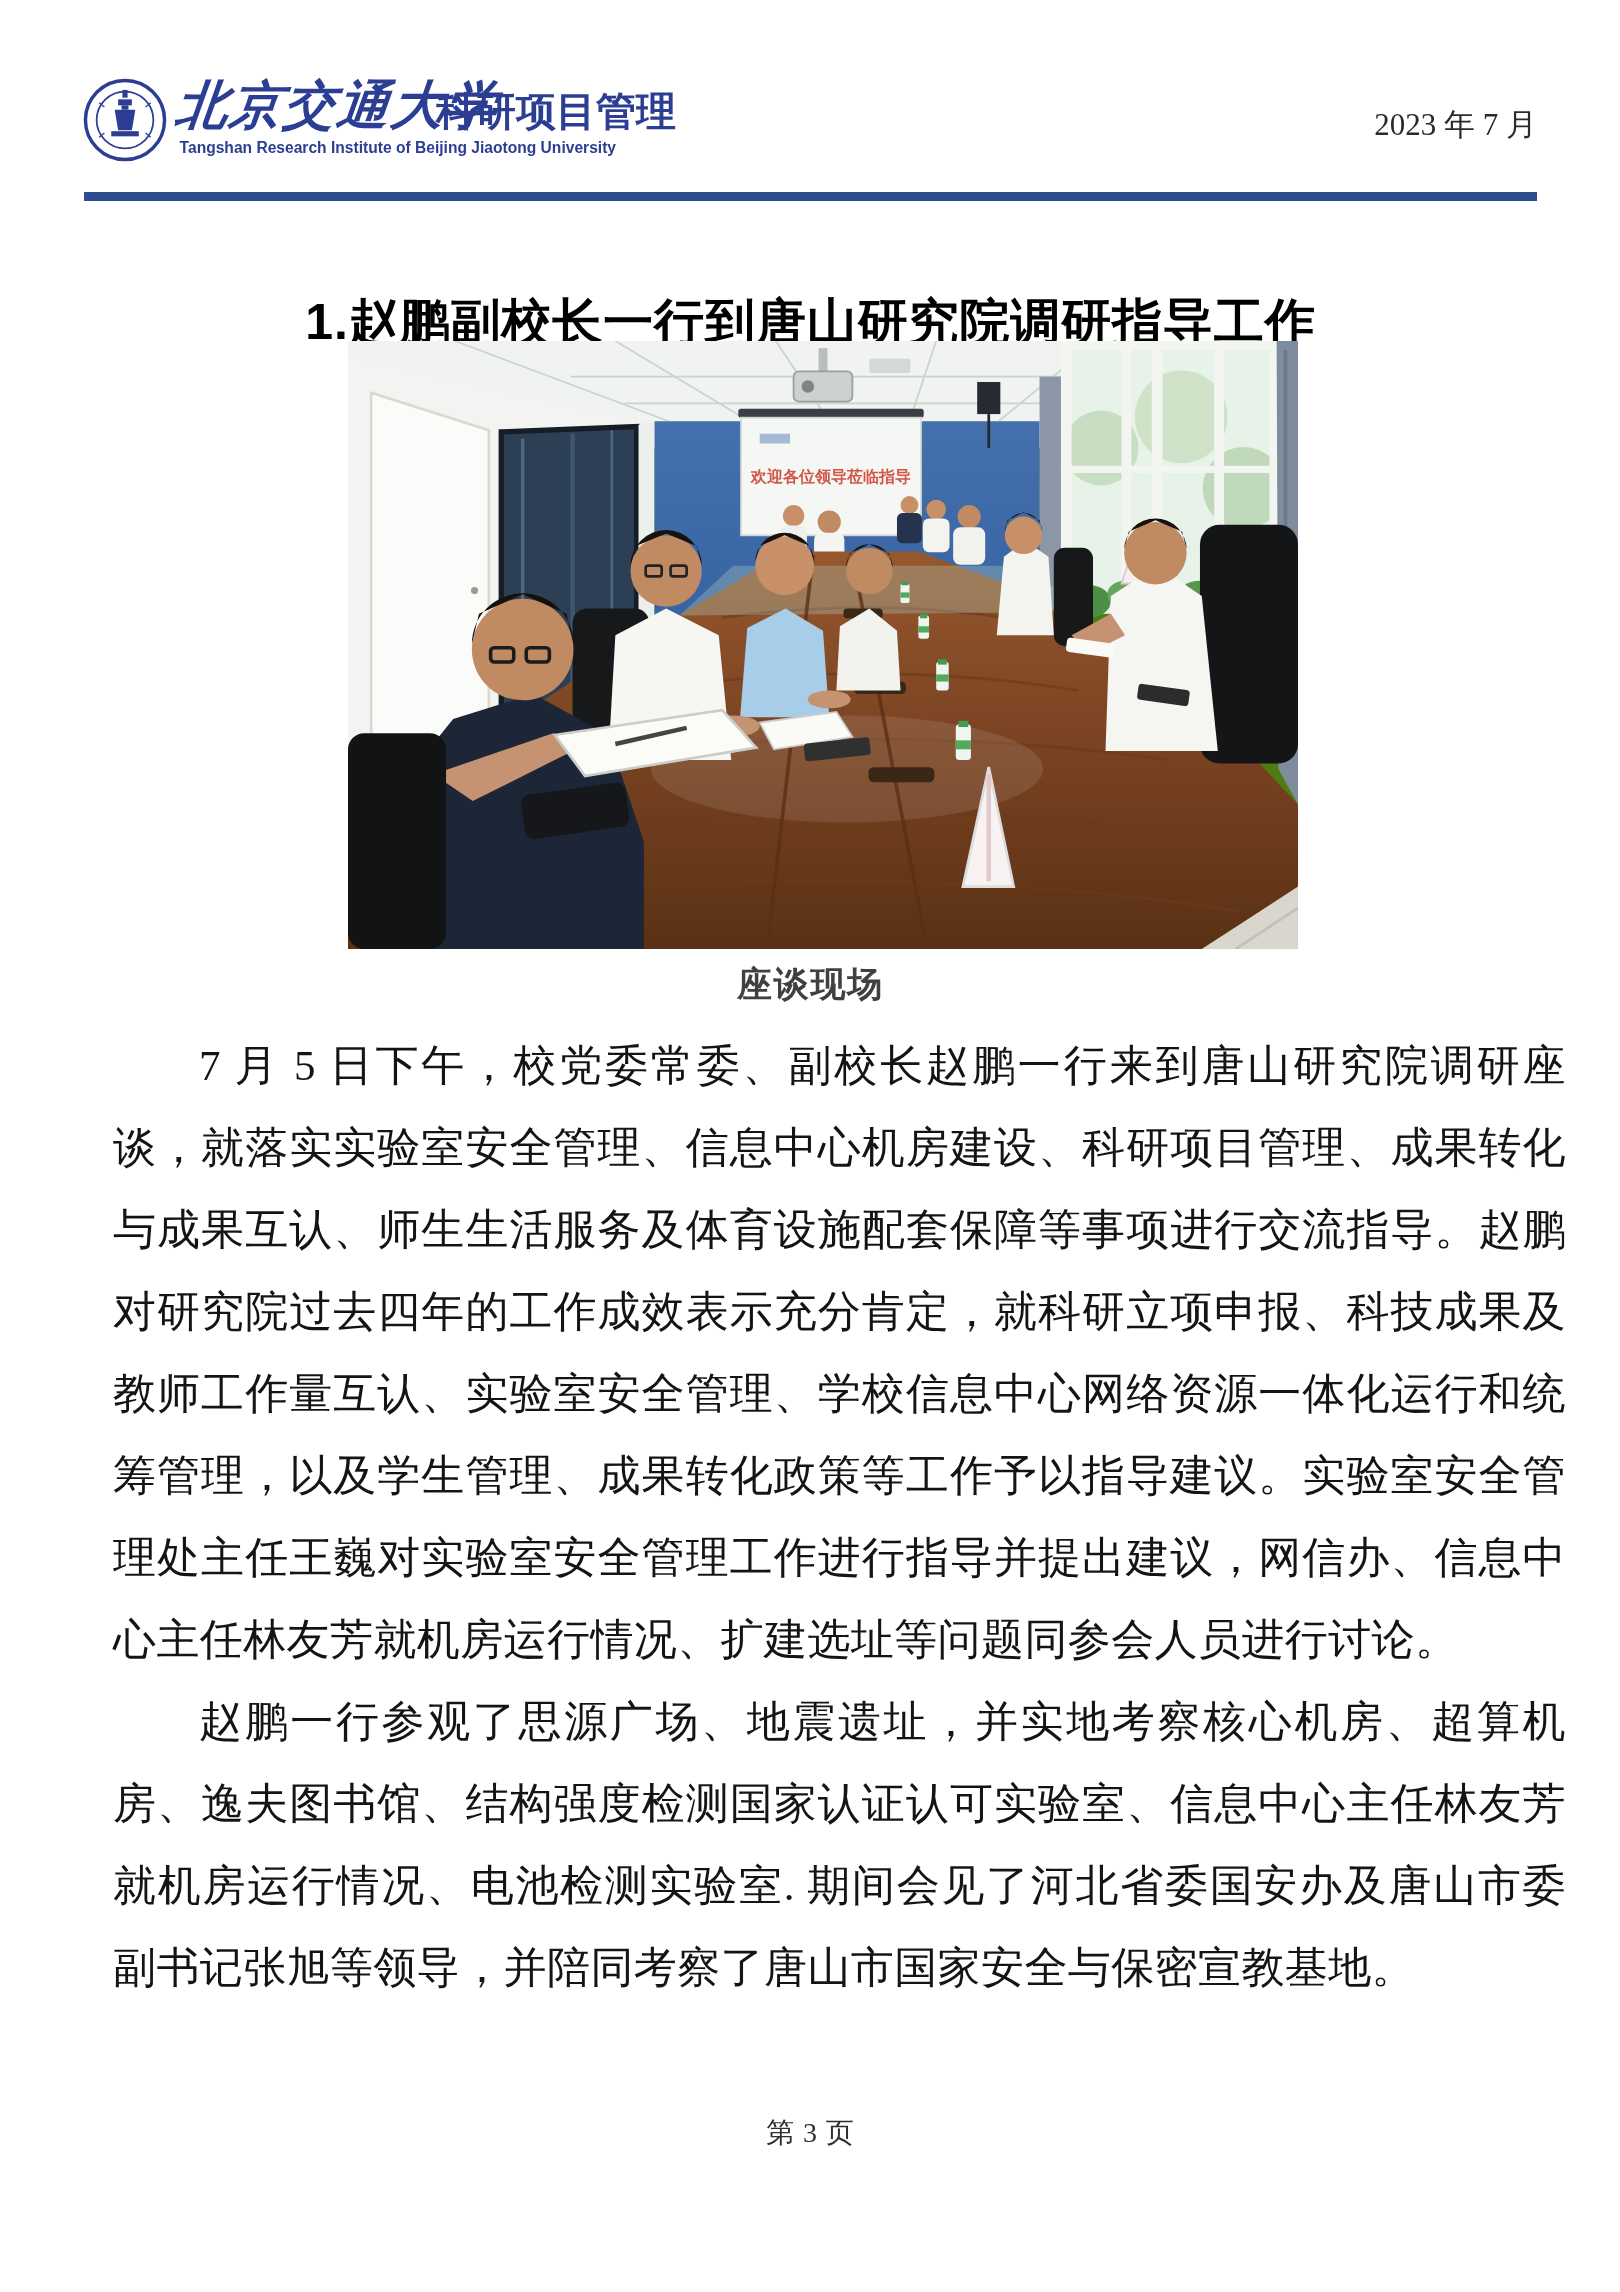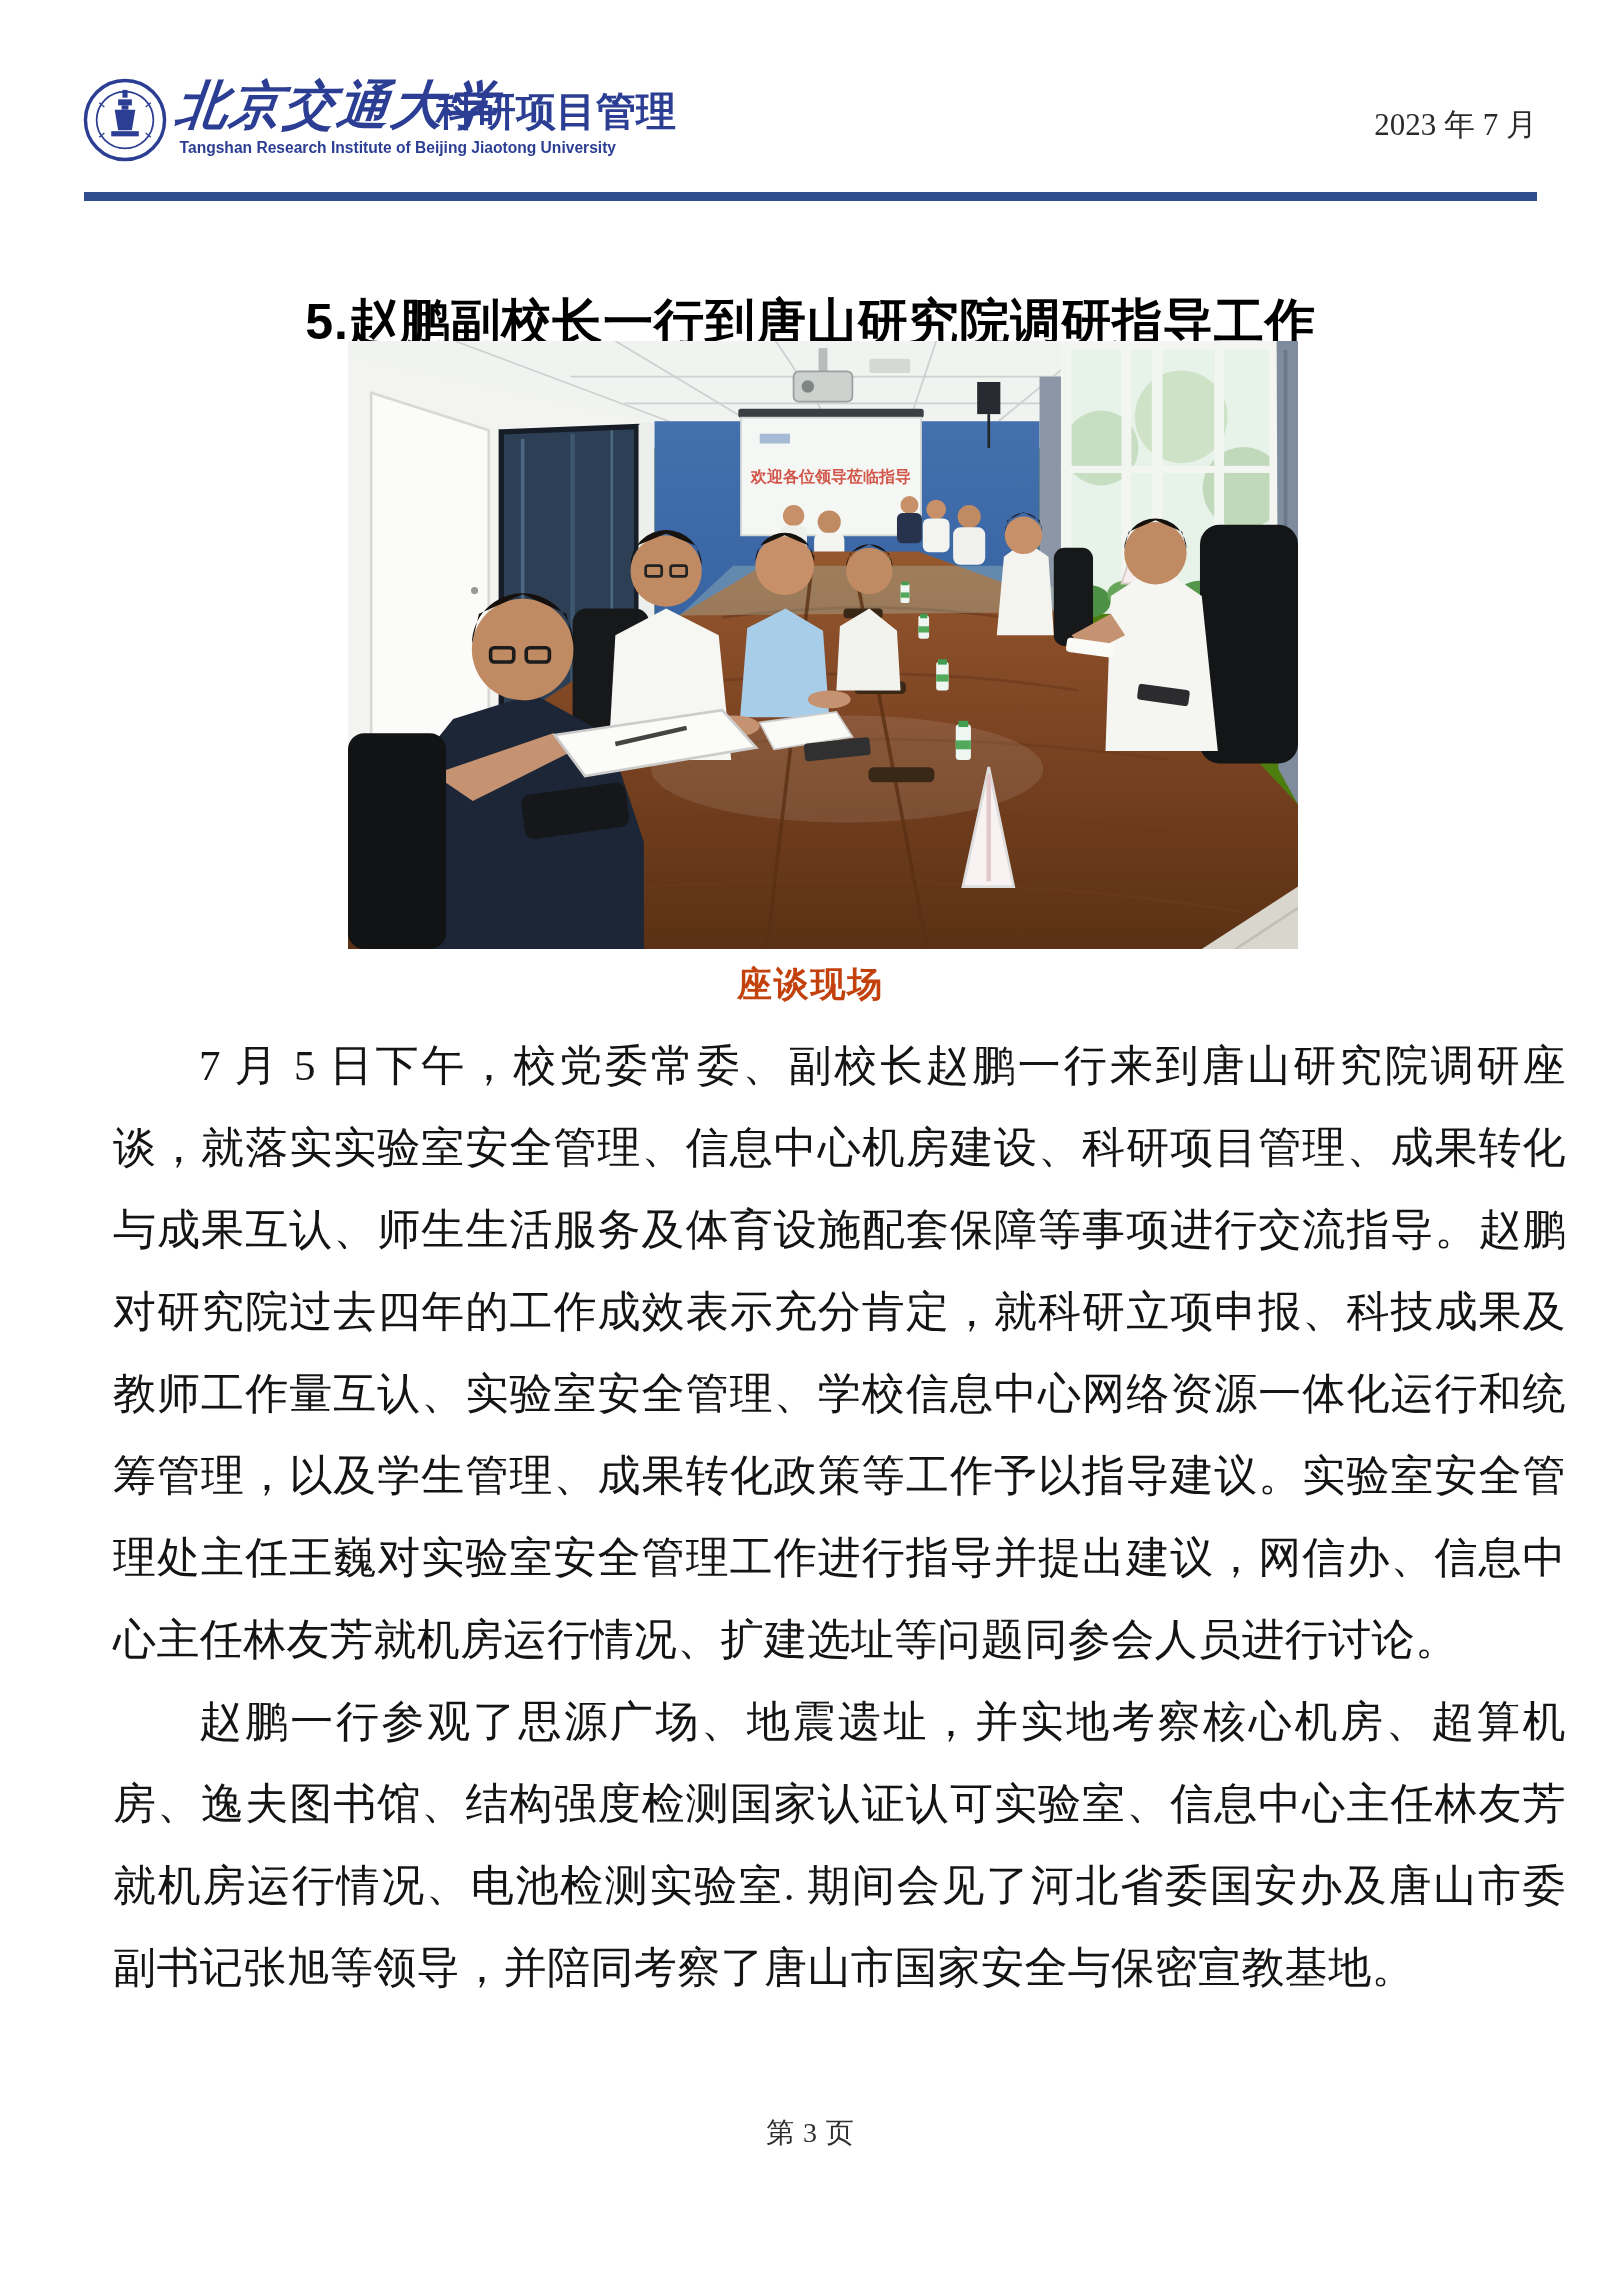--- a/index.html
+++ b/index.html
@@ -50,21 +50,21 @@
     letter-spacing:0.9px;white-space:nowrap;
   }
   
   .photo-frame{
     position:absolute;left:348px;top:341px;width:950px;height:608px;
     overflow:hidden;background:#4d7c0f;
   }
   .photo-frame svg{display:block;width:100%;height:100%;}
   .photo-caption{
     position:absolute;left:84px;top:961px;width:1453px;
-    text-align:center;font-weight:bold;font-size:35px;color:#c2410c;
+    text-align:center;font-weight:bold;font-size:35px;color:#404040;
     letter-spacing:1.8px;
   }
   
   .body-text{
     position:absolute;left:85px;top:1025px;width:1453px;
     color:#141414;
     margin-left:28px;
   }
   .body-text p{
     margin:0;font-size:43px;line-height:82px;
@@ -106,21 +106,21 @@
       <span class="english-name">Tangshan Research Institute of Beijing Jiaotong University</span>
     </div>
   </div>
 
   <div class="issue-info">
     <div>2023 年 7 月</div>
   </div>
 
   <div class="header-rule"></div>
 
-  <h1 class="article-title">5.赵鹏副校长一行到唐山研究院调研指导工作</h1>
+  <h1 class="article-title">1.赵鹏副校长一行到唐山研究院调研指导工作</h1>
 
   <div class="photo-frame">
     <svg viewBox="0 0 1066 682" preserveAspectRatio="none">
       <defs>
         <linearGradient id="wood" x1="0" y1="0" x2="0" y2="1">
           <stop offset="0" stop-color="#96582e"></stop>
           <stop offset="0.45" stop-color="#7c4423"></stop>
           <stop offset="1" stop-color="#5a3114"></stop>
         </linearGradient>
         <linearGradient id="bluewall" x1="0" y1="0" x2="0" y2="1">

